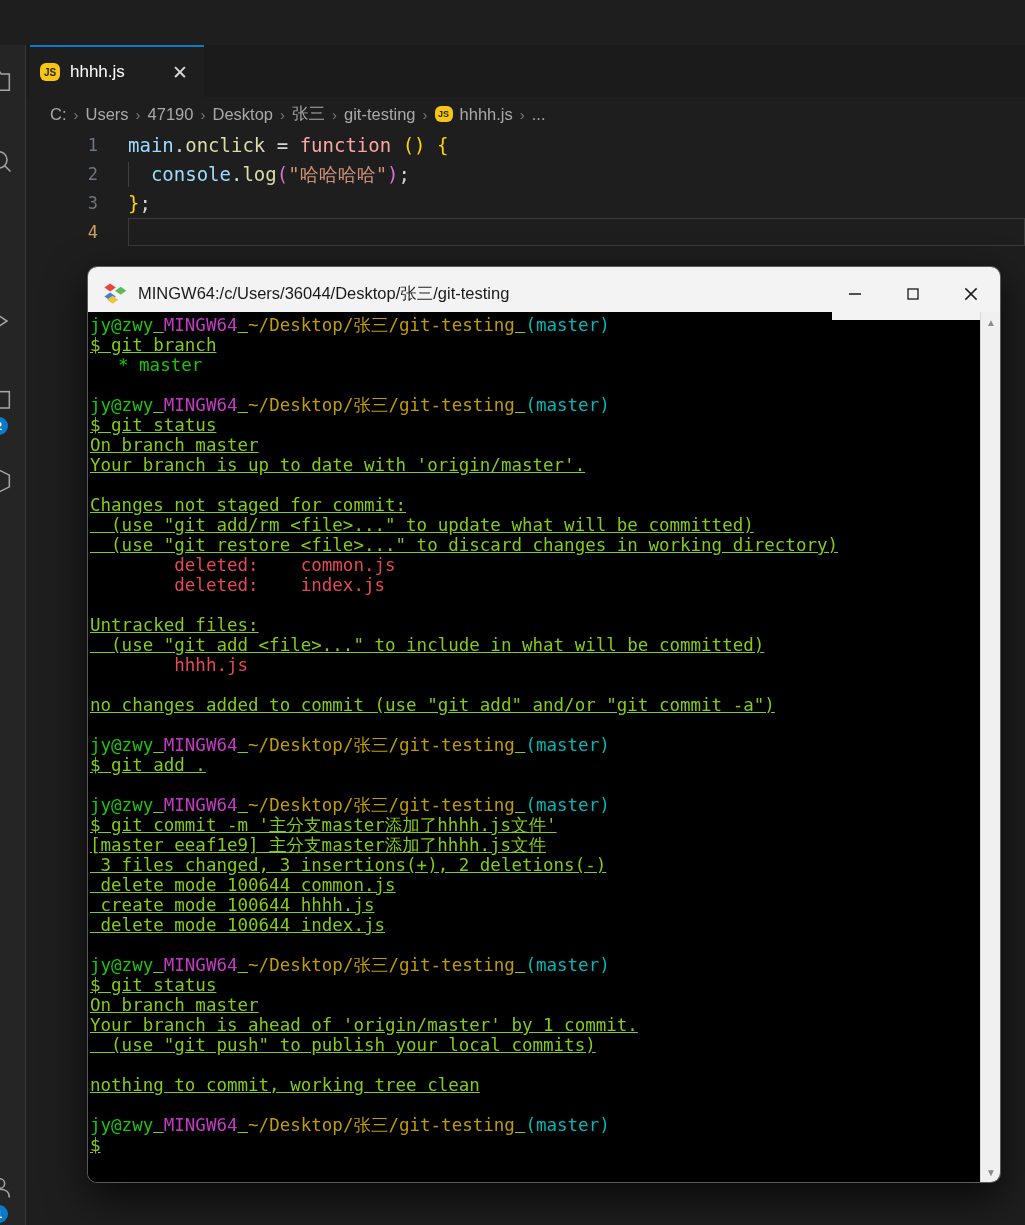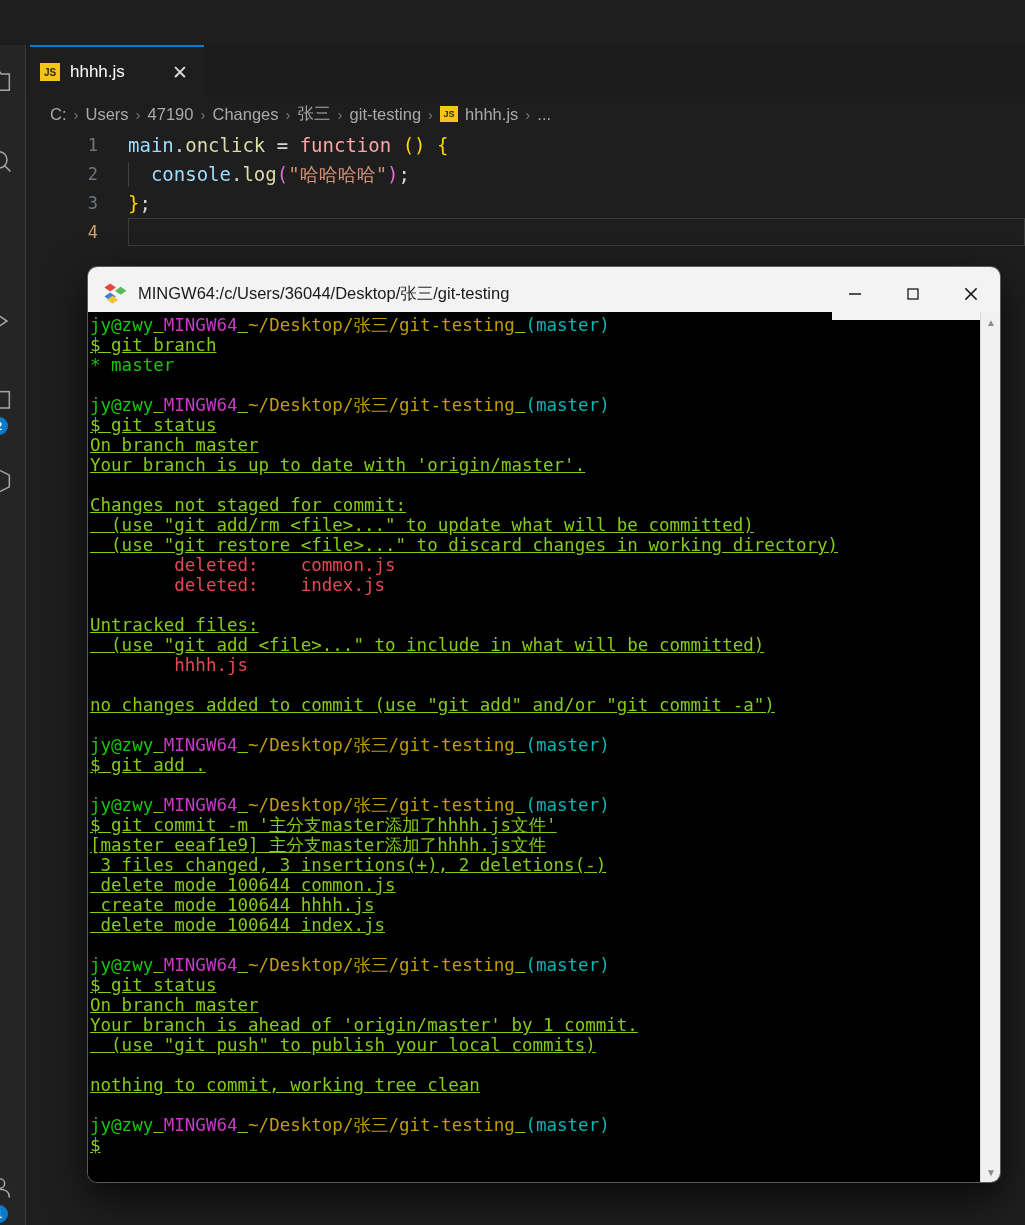--- a/index.html
+++ b/index.html
@@ -69,21 +69,21 @@
     background: #1b1b1b;
   }
   #tab-active {
     position: absolute; left: 4px; top: 0; width: 174px; height: 52px;
     background: #1e1e1e;
     border-top: 2px solid #0a7aca;
     display: flex; align-items: center; padding: 0 10px;
   }
   .js-badge {
     width: 20px; height: 18px; background: #f5c518; color: #2b2b00;
-    font-size: 10px; font-weight: bold; border-radius: 0;
+    font-size: 10px; font-weight: bold; border-radius: 6px;
     display: flex; align-items: center; justify-content: center;
     margin-right: 10px; font-family: "Liberation Sans", sans-serif;
   }
   #tab-label { color: #ffffff; font-size: 17px; flex: 1; }
   #tab-close { color: #d8d8d8; font-size: 19px; padding: 0 6px; }
 
   
   #breadcrumb {
     position: absolute; left: 26px; top: 97px; width: 999px; height: 34px;
     background: #1e1e1e;
@@ -168,21 +168,21 @@
     color: #cccccc;
     white-space: pre;
     overflow: hidden;
   }
   .t-green  { color: #16c60c; }
   .t-purple { color: #c838c8; }
   .t-yellow { color: #c19c00; }
   .t-teal   { color: #00b8b8; }
   .t-red    { color: #e74856; }
   .t-white  { color: #84cc16; text-decoration: underline; }
-  .t-bgreen { color: #16c60c; }
+  .t-bgreen { color: #16c60c; margin-left: 28px; }
 
   
   #term-scroll {
     position: absolute; right: 0; top: 45px; width: 20px; height: 870px;
     background: #f0f0f0;
     border-left: 1px solid #d7d7d7;
   }
   .sb-arrow {
     position: absolute; left: 0; width: 20px; height: 20px;
     display: flex; align-items: center; justify-content: center;
@@ -235,21 +235,21 @@
     </div>
   </div>
 
   <div id="breadcrumb">
     <span class="bc-seg">C:</span>
     <span class="bc-sep">›</span>
     <span class="bc-seg">Users</span>
     <span class="bc-sep">›</span>
     <span class="bc-seg">47190</span>
     <span class="bc-sep">›</span>
-    <span class="bc-seg">Changes</span>
+    <span class="bc-seg">Desktop</span>
     <span class="bc-sep">›</span>
     <span class="bc-seg">张三</span>
     <span class="bc-sep">›</span>
     <span class="bc-seg">git-testing</span>
     <span class="bc-sep">›</span>
     <span class="js-badge">JS</span>
     <span class="bc-seg">hhhh.js</span>
     <span class="bc-sep">›</span>
     <span class="bc-seg">...</span>
   </div>

